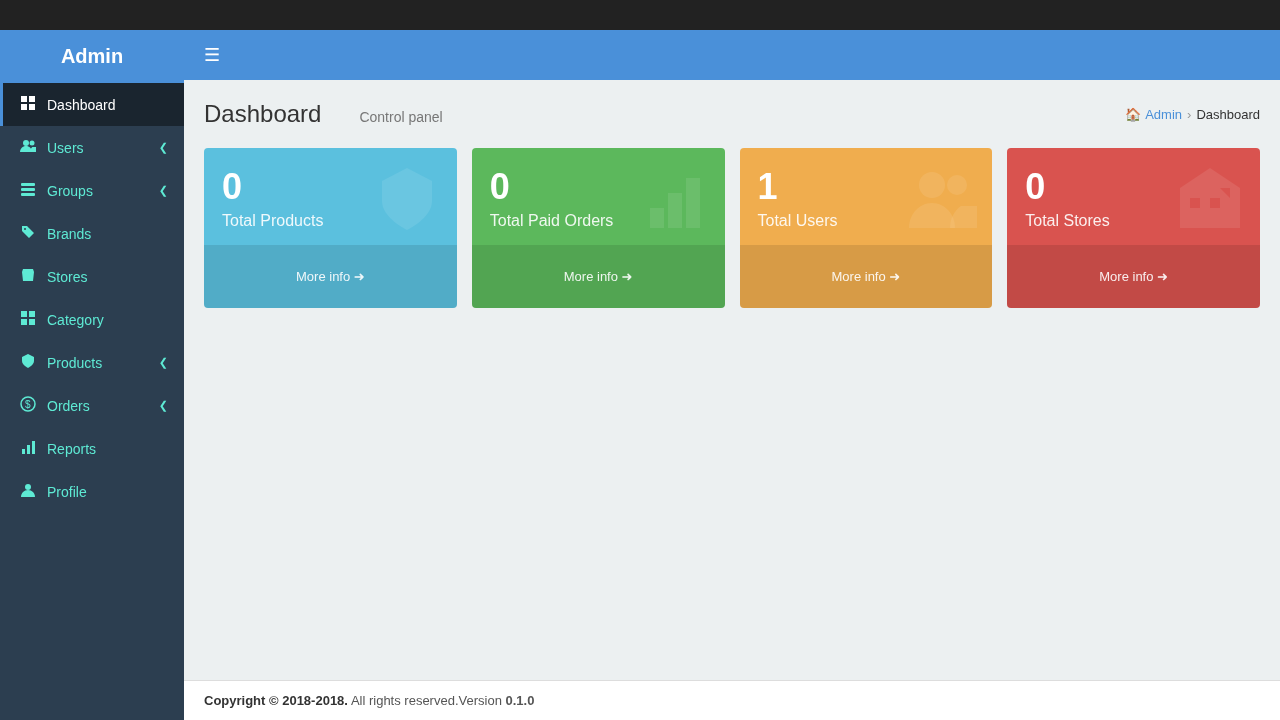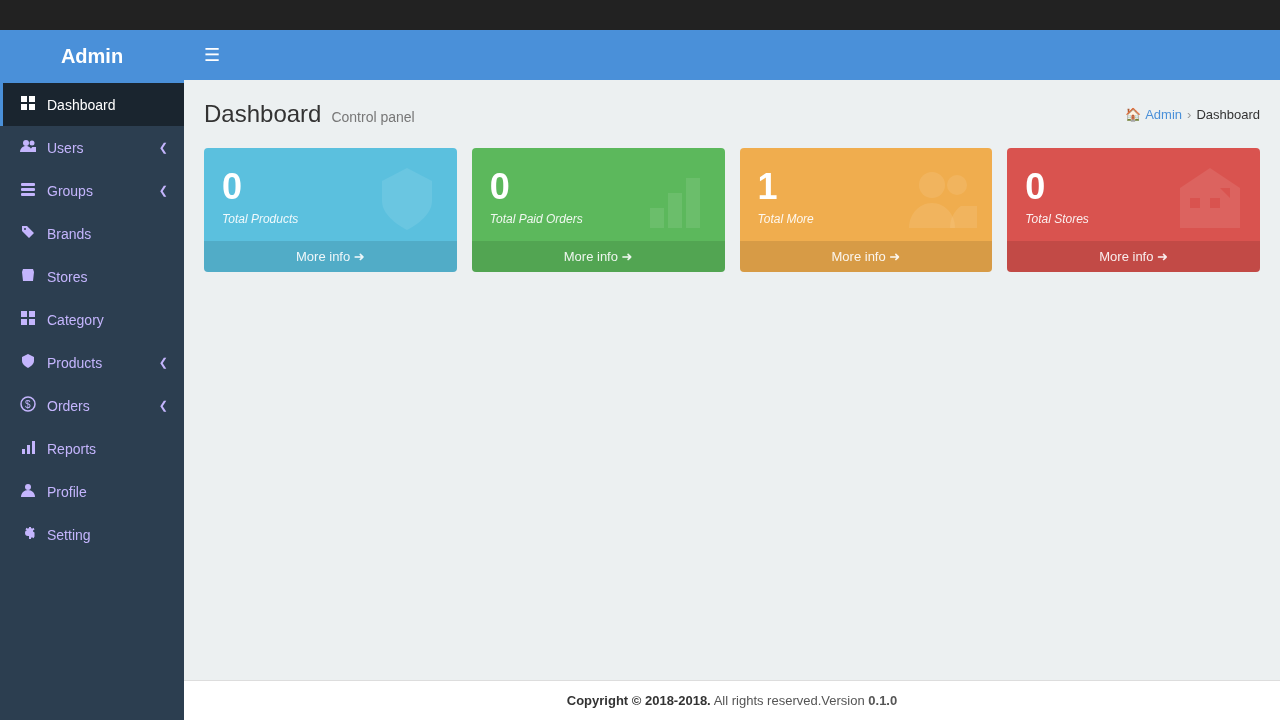--- a/index.html
+++ b/index.html
@@ -8,62 +8,62 @@
     
     .top-bar { height: 30px; background: #222; width: 100%; flex-shrink: 0; }
 
     .app-wrapper { display: flex; flex: 1; overflow: hidden; }
 
     
     .sidebar { width: 184px; background: #2c3e50; display: flex; flex-direction: column; flex-shrink: 0; overflow-y: auto; }
     .sidebar-brand { background: #4a90d9; padding: 15px 20px; text-align: center; }
     .sidebar-brand span { color: white; font-size: 20px; font-weight: bold; }
     .sidebar-nav { flex: 1; }
-    .nav-item { display: flex; align-items: center; padding: 12px 16px; color: #c4b5fd; cursor: pointer; font-size: 14px; border-left: 3px solid transparent; transition: background 0.2s; }
+    .nav-item { display: flex; align-items: center; padding: 12px 16px; color: #5eead4; cursor: pointer; font-size: 14px; border-left: 3px solid transparent; transition: background 0.2s; }
     .nav-item.active { background: #1a252f; color: white; border-left: 3px solid #4a90d9; }
     .nav-item .nav-icon { margin-right: 10px; font-size: 15px; width: 18px; text-align: center; }
     .nav-item .nav-arrow { margin-left: auto; font-size: 11px; }
 
     
     .main { flex: 1; display: flex; flex-direction: column; overflow: hidden; }
 
     
     .top-nav { background: #4a90d9; padding: 0 20px; height: 50px; display: flex; align-items: center; flex-shrink: 0; }
     .hamburger { color: white; font-size: 18px; cursor: pointer; }
 
     
     .page-content { flex: 1; padding: 20px; overflow-y: auto; background: #ecf0f1; }
 
     
     .page-header { display: flex; align-items: center; justify-content: space-between; margin-bottom: 20px; }
     .page-title-area { display: flex; align-items: baseline; gap: 10px; }
     .page-title { font-size: 24px; color: #333; font-weight: 400; }
-    .page-subtitle { font-size: 14px; color: #777; }
+    .page-subtitle { font-size: 14px; color: #777; margin-left: 28px; }
     .breadcrumb { display: flex; align-items: center; gap: 5px; font-size: 13px; color: #666; }
     .breadcrumb-home { display: flex; align-items: center; gap: 4px; color: #4a90d9; cursor: pointer; }
     .breadcrumb-sep { color: #999; }
     .breadcrumb-current { color: #333; }
 
     
     .stats-grid { display: grid; grid-template-columns: repeat(4, 1fr); gap: 15px; }
     .stat-card { border-radius: 4px; overflow: hidden; position: relative; min-height: 110px; }
     .stat-card-body { padding: 18px 18px 0 18px; display: flex; flex-direction: column; }
     .stat-number { font-size: 36px; font-weight: bold; color: white; }
-    .stat-label { font-size: 12px; color: rgba(255,255,255,0.9); margin-top: 4px; font-style: italic; }
+    .stat-label { font-size: 16px; color: rgba(255,255,255,0.9); margin-top: 4px; }
     .stat-icon { position: absolute; right: 15px; top: 15px; font-size: 60px; opacity: 0.3; color: white; }
-    .stat-footer { margin-top: 15px; padding: 8px 18px; background: rgba(0,0,0,0.1); display: flex; align-items: center; justify-content: center; cursor: pointer; }
+    .stat-footer { margin-top: 15px; padding: 24px 18px; background: rgba(0,0,0,0.1); display: flex; align-items: center; justify-content: center; cursor: pointer; }
     .stat-footer span { color: rgba(255,255,255,0.9); font-size: 13px; }
 
     .card-blue { background: #5bc0de; }
     .card-green { background: #5cb85c; }
     .card-yellow { background: #f0ad4e; }
     .card-red { background: #d9534f; }
 
     
-    .page-footer { background: white; padding: 12px 20px; display: flex; justify-content: center; align-items: center; border-top: 1px solid #ddd; flex-shrink: 0; font-size: 13px; color: #555; }
+    .page-footer { background: white; padding: 12px 20px; display: flex; justify-content: flex-start; align-items: center; border-top: 1px solid #ddd; flex-shrink: 0; font-size: 13px; color: #555; }
     .footer-copyright strong { color: #333; }
   </style>
 </head>
 <body>
 
 <div class="top-bar"></div>
 
 <div class="app-wrapper">
 
   <div class="sidebar">
@@ -148,27 +148,20 @@
             </svg></span>
       <span>Reports</span>
 
     </div>
         <div class="nav-item">
       <span class="nav-icon"><svg width="16" height="16" viewBox="0 0 16 16" fill="currentColor">
               <circle cx="8" cy="5" r="3"></circle>
               <path d="M1 15c0-3.9 3.1-7 7-7s7 3.1 7 7z"></path>
             </svg></span>
       <span>Profile</span>
-
-    </div>
-        <div class="nav-item">
-      <span class="nav-icon"><svg width="16" height="16" viewBox="0 0 16 16" fill="currentColor">
-              <path d="M8 5a3 3 0 100 6 3 3 0 000-6zm6.5 2.5l-1.5-.9a5 5 0 000-1.2l1.5-.9-1-1.7-1.5.9a5 5 0 00-1-.6V2h-2v1.1a5 5 0 00-1 .6l-1.5-.9-1 1.7 1.5.9a5 5 0 000 1.2l-1.5.9 1 1.7 1.5-.9a5 5 0 001 .6V14h2v-1.1a5 5 0 001-.6l1.5.9 1-1.7z"></path>
-            </svg></span>
-      <span>Setting</span>
 
     </div>
       </nav>
   </div>
 
   <div class="main">
 
     <div class="top-nav">
       <span class="hamburger">☰</span>
     </div>
@@ -213,21 +206,21 @@
                 <rect x="28" y="30" width="14" height="35"></rect>
                 <rect x="46" y="15" width="14" height="50"></rect>
               </svg></div>
       <div class="stat-footer">
         <span>More info ➜</span>
       </div>
     </div>
           <div class="stat-card card-yellow">
       <div class="stat-card-body">
         <div class="stat-number">1</div>
-        <div class="stat-label">Total More</div>
+        <div class="stat-label">Total Users</div>
       </div>
       <div class="stat-icon"><svg width="70" height="70" viewBox="0 0 70 70" fill="rgba(255,255,255,0.3)">
                 <circle cx="25" cy="22" r="13"></circle>
                 <path d="M2 65c0-13.8 10.4-25 23-25s23 11.2 23 25z"></path>
                 <circle cx="50" cy="22" r="10"></circle>
                 <path d="M43 65c0-9.5 4.5-17.5 11-22h16v22z"></path>
               </svg></div>
       <div class="stat-footer">
         <span>More info ➜</span>
       </div>

